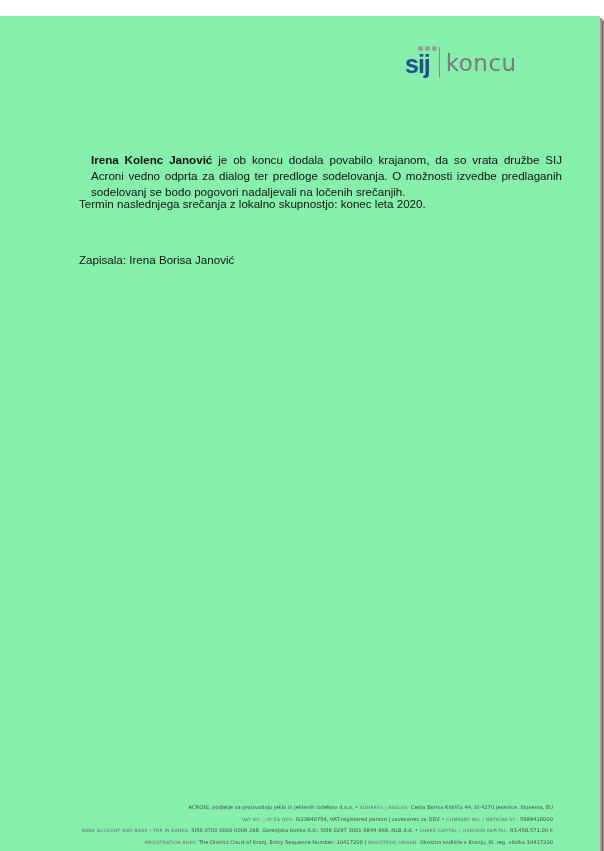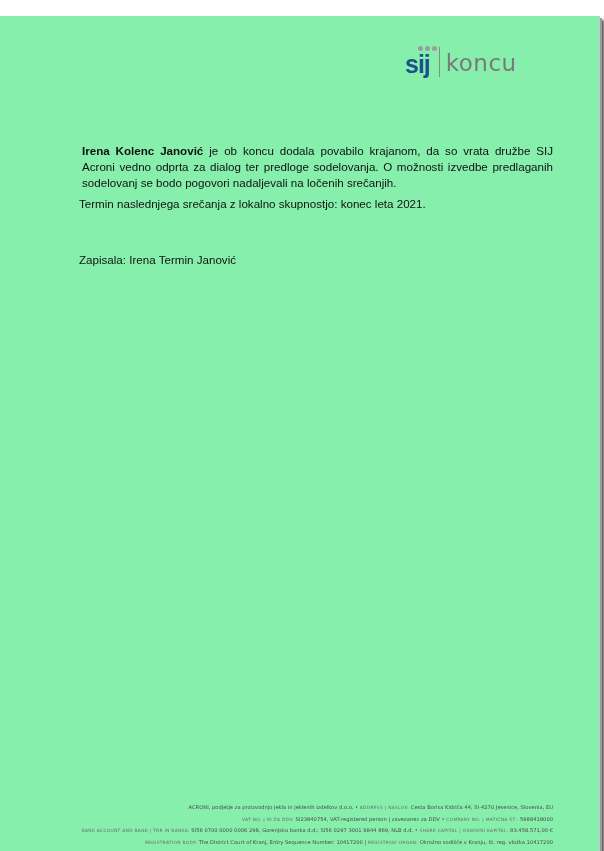--- a/index.html
+++ b/index.html
@@ -119,25 +119,25 @@
         <span class="logo-dot"></span>
         <span class="logo-dot"></span>
         <span class="logo-dot"></span>
       </span>
       <span>sij</span>
     </span>
     <span class="logo-sep"></span>
     <span class="logo-acroni">koncu</span>
   </div>
 
-  <p class="body-text para1" style="margin:3px;"><b>Irena Kolenc Janović</b><span> je ob koncu dodala povabilo krajanom, da so vrata družbe SIJ Acroni vedno odprta za dialog ter predloge sodelovanja. O možnosti izvedbe predlaganih sodelovanj se bodo pogovori nadaljevali na ločenih srečanjih.</span></p>
+  <p class="body-text para1" style="margin:12px;"><b>Irena Kolenc Janović</b><span> je ob koncu dodala povabilo krajanom, da so vrata družbe SIJ Acroni vedno odprta za dialog ter predloge sodelovanja. O možnosti izvedbe predlaganih sodelovanj se bodo pogovori nadaljevali na ločenih srečanjih.</span></p>
 
-  <p class="body-text para2" style="margin:0;">Termin naslednjega srečanja z lokalno skupnostjo: konec leta 2021.</p>
+  <p class="body-text para2" style="margin:0;">Termin naslednjega srečanja z lokalno skupnostjo: konec leta 2020.</p>
 
-  <p class="body-text para3" style="margin:0;">Zapisala: Irena Termin Janović</p>
+  <p class="body-text para3" style="margin:0;">Zapisala: Irena Borisa Janović</p>
 
   <div class="footer">
     <div class="line">
       <span>ACRONI, podjetje za proizvodnjo jekla in jeklenih izdelkov d.o.o.</span><span> • </span><span class="caps">ADDRESS | NASLOV:</span><span> Cesta Borisa Kidriča 44, SI-4270 Jesenice, Slovenia, EU</span>
     </div>
     <div class="line">
       <span class="caps">VAT NO. | ID ZA DDV:</span><span> SI23840754, VAT-registered person | zavezanec za DDV</span><span> • </span><span class="caps">COMPANY NO. | MATIČNA ŠT.:</span><span> 5688418000</span>
     </div>
     <div class="line">
       <span class="caps">BANK ACCOUNT AND BANK | TRR IN BANKA:</span><span> SI56 0700 0000 0006 298, Gorenjska banka d.d.; SI56 0297 3001 6844 869, NLB d.d.</span><span> • </span><span class="caps">SHARE CAPITAL | OSNOVNI KAPITAL:</span><span> 83.458.571,00 €</span>

